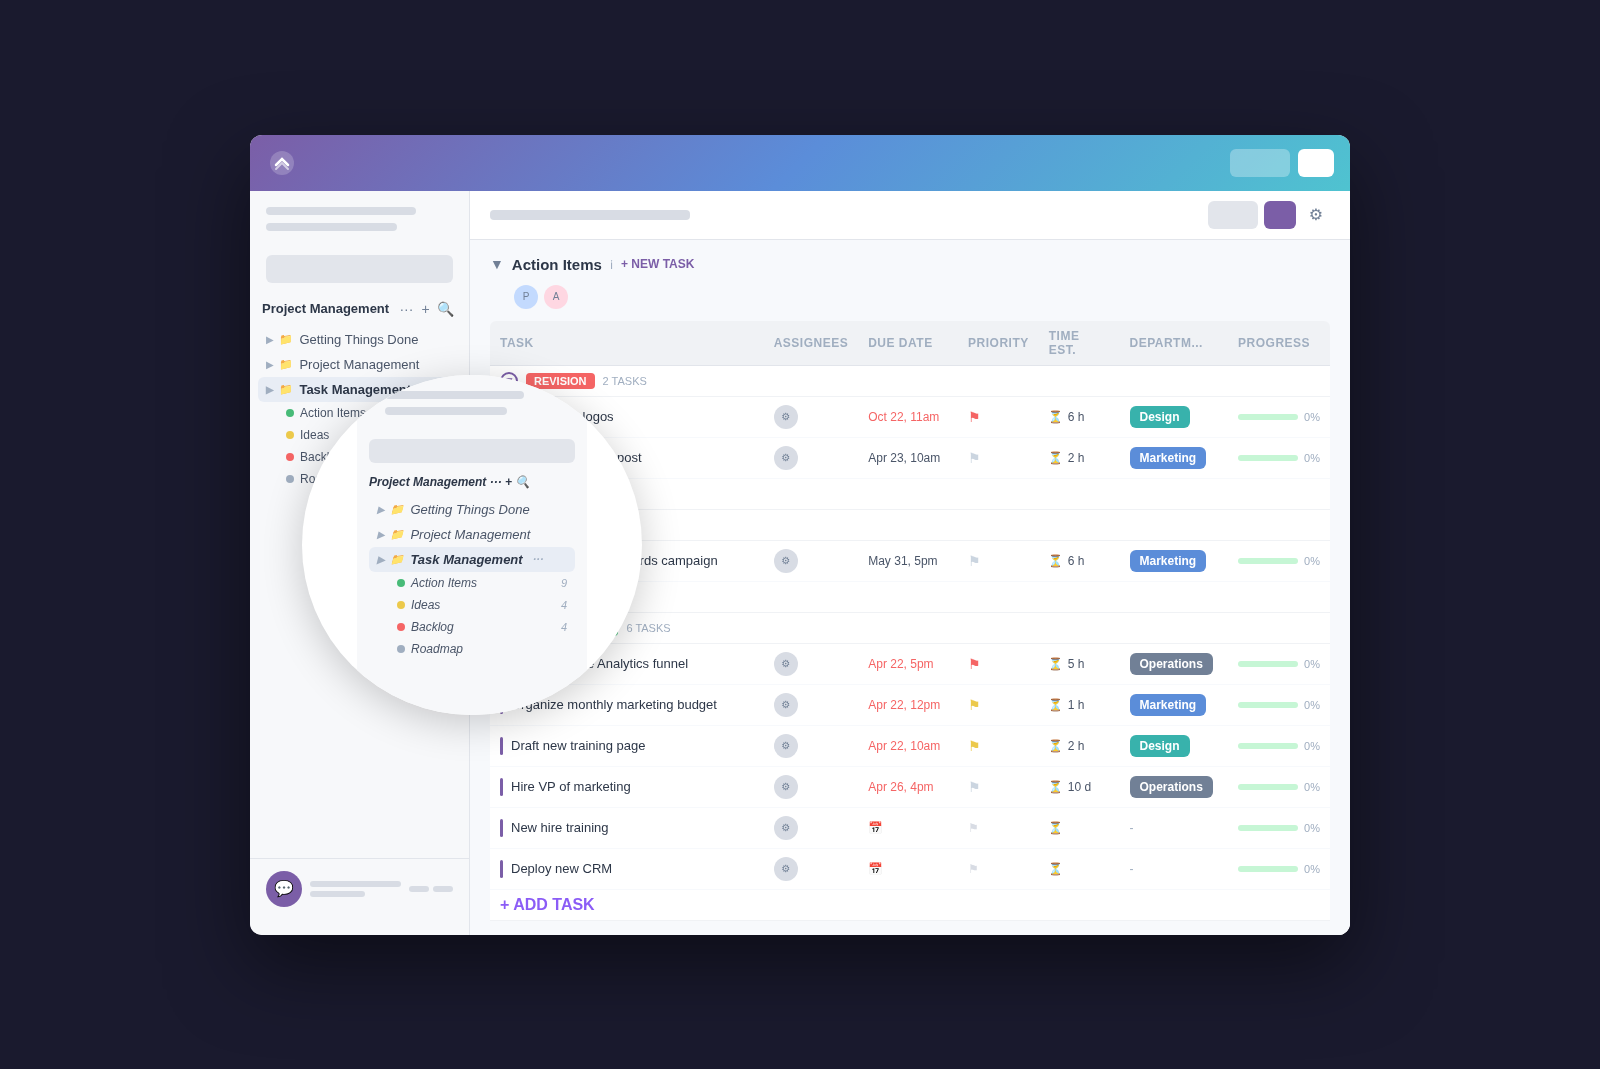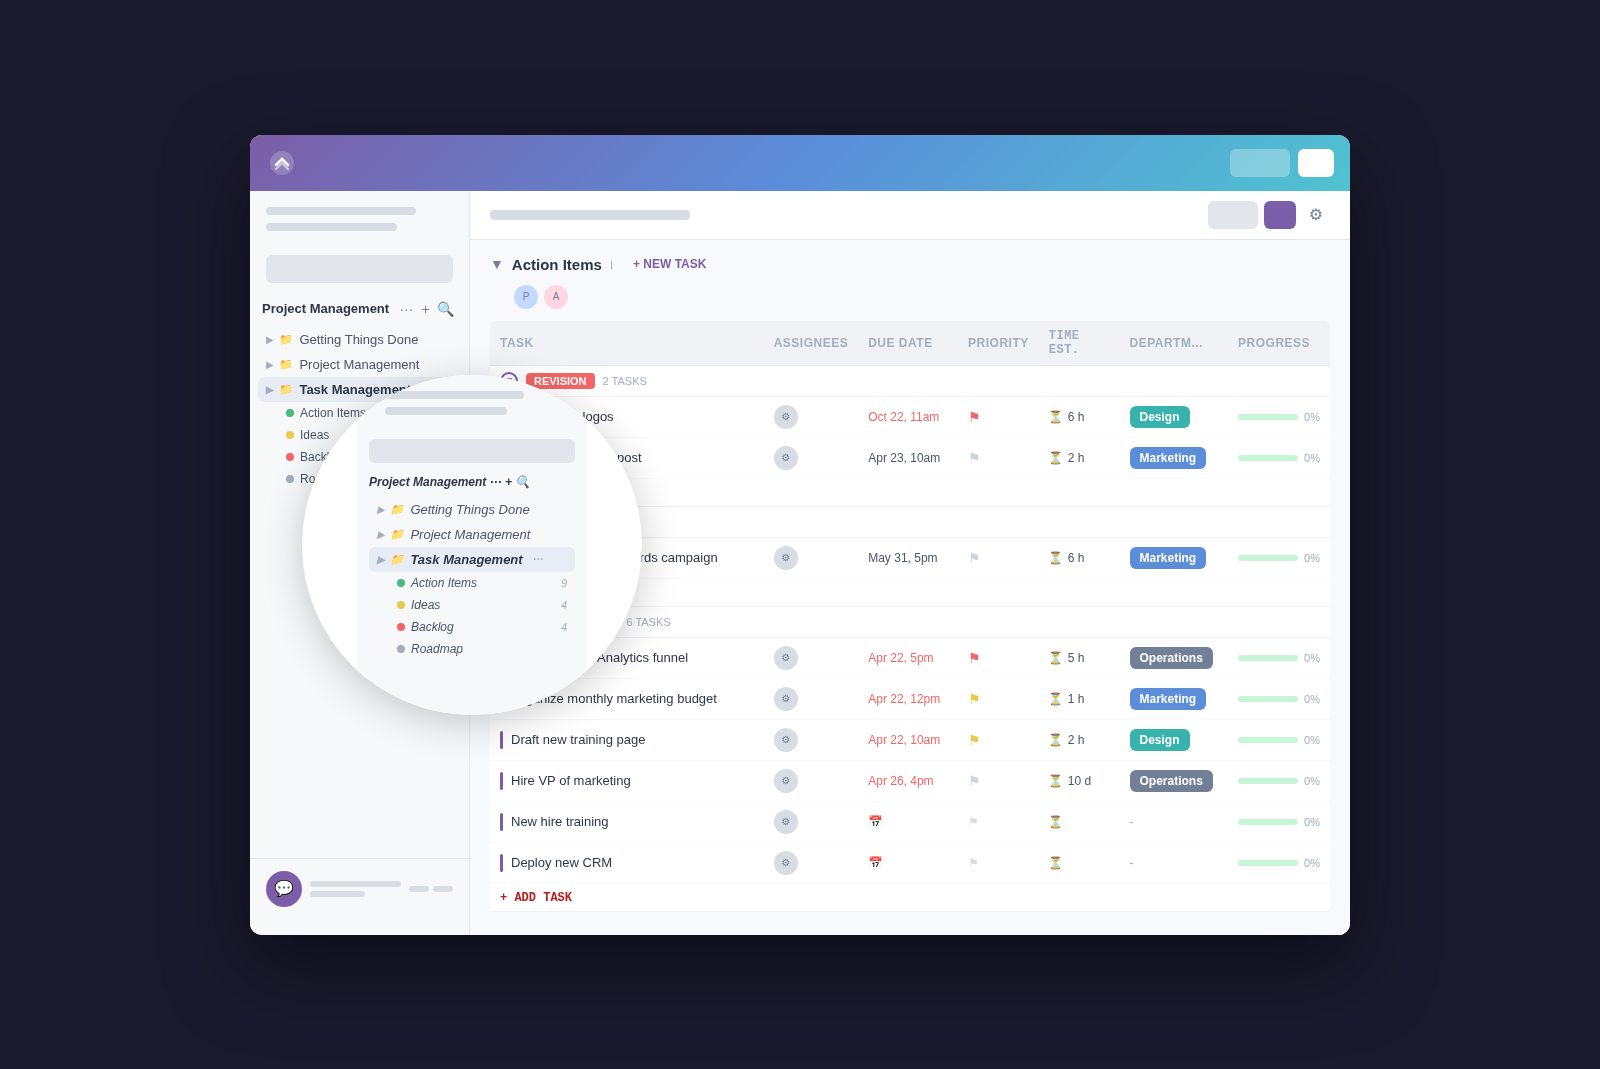--- a/index.html
+++ b/index.html
@@ -308,21 +308,20 @@
       color: #a0aec0;
       font-size: 12px;
     }
     .section-new-task-btn {
       background: none;
       border: none;
       cursor: pointer;
       color: #7b5ea7;
       font-size: 12px;
       font-weight: 600;
-      margin-left: 12px;
     }
 
     
     .task-table {
       width: 100%;
       border-collapse: separate;
       border-spacing: 0;
       font-size: 12px;
     }
 
@@ -485,24 +484,23 @@
     
     .add-task-row td {
       background: white;
       padding: 6px 10px;
       border-bottom: 1px solid #f0f2f5;
     }
     .add-task-btn {
       background: none;
       border: none;
       cursor: pointer;
-      color: #b91c1c;
-      font-size: 12px;
+      color: #8b5cf6;
+      font-size: 16px;
       font-weight: 600;
-      font-family: Liberation Mono, monospace;
     }
 
     .dept-none {
       color: #a0aec0;
     }
 
     
     .circle-overlay {
       position: absolute;
       left: 52px;
@@ -530,21 +528,21 @@
       background: #f7f8fa;
       height: 100%;
       padding: 16px 12px;
       overflow: hidden;
     }
 
     .col-header-task { width: 35%; }
     .col-header-assign { width: 10%; }
     .col-header-date { width: 12%; }
     .col-header-priority { width: 8%; }
-    .col-header-time { width: 10%; font-family: Liberation Mono, monospace; }
+    .col-header-time { width: 10%; }
     .col-header-dept { width: 13%; }
     .col-header-progress { width: 12%; }
   </style>
 </head>
 <body>
 
 <div class="window-wrapper">
 
   <div class="window">
 

